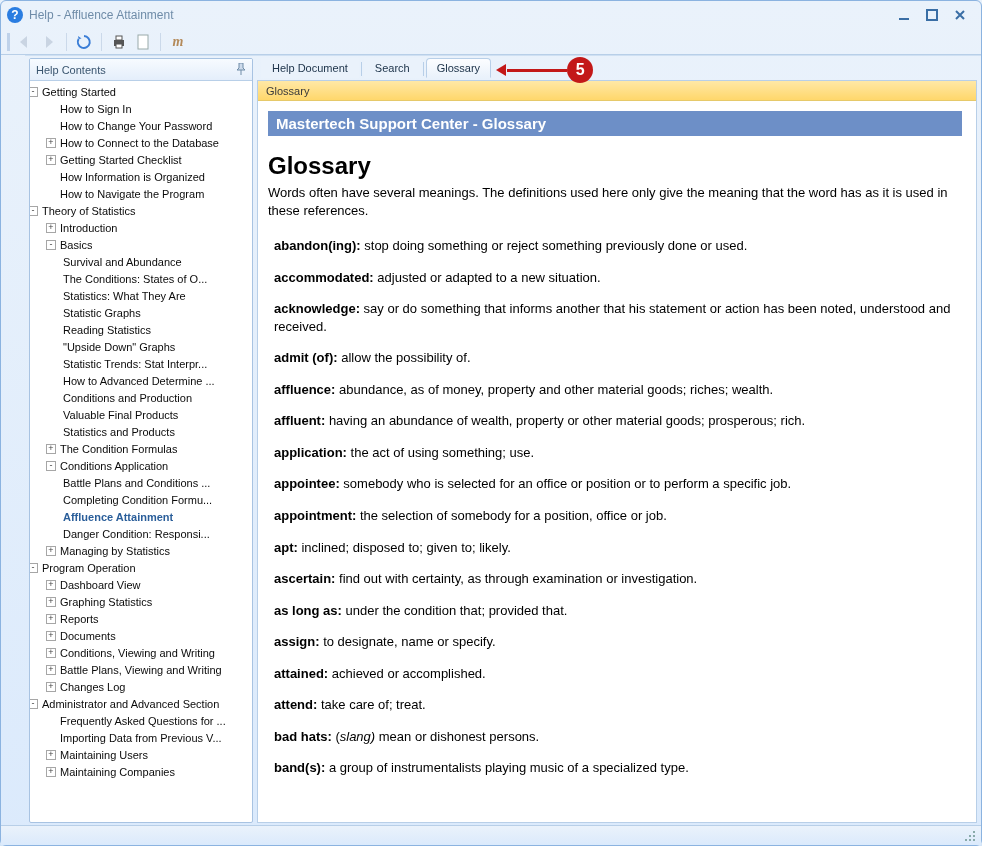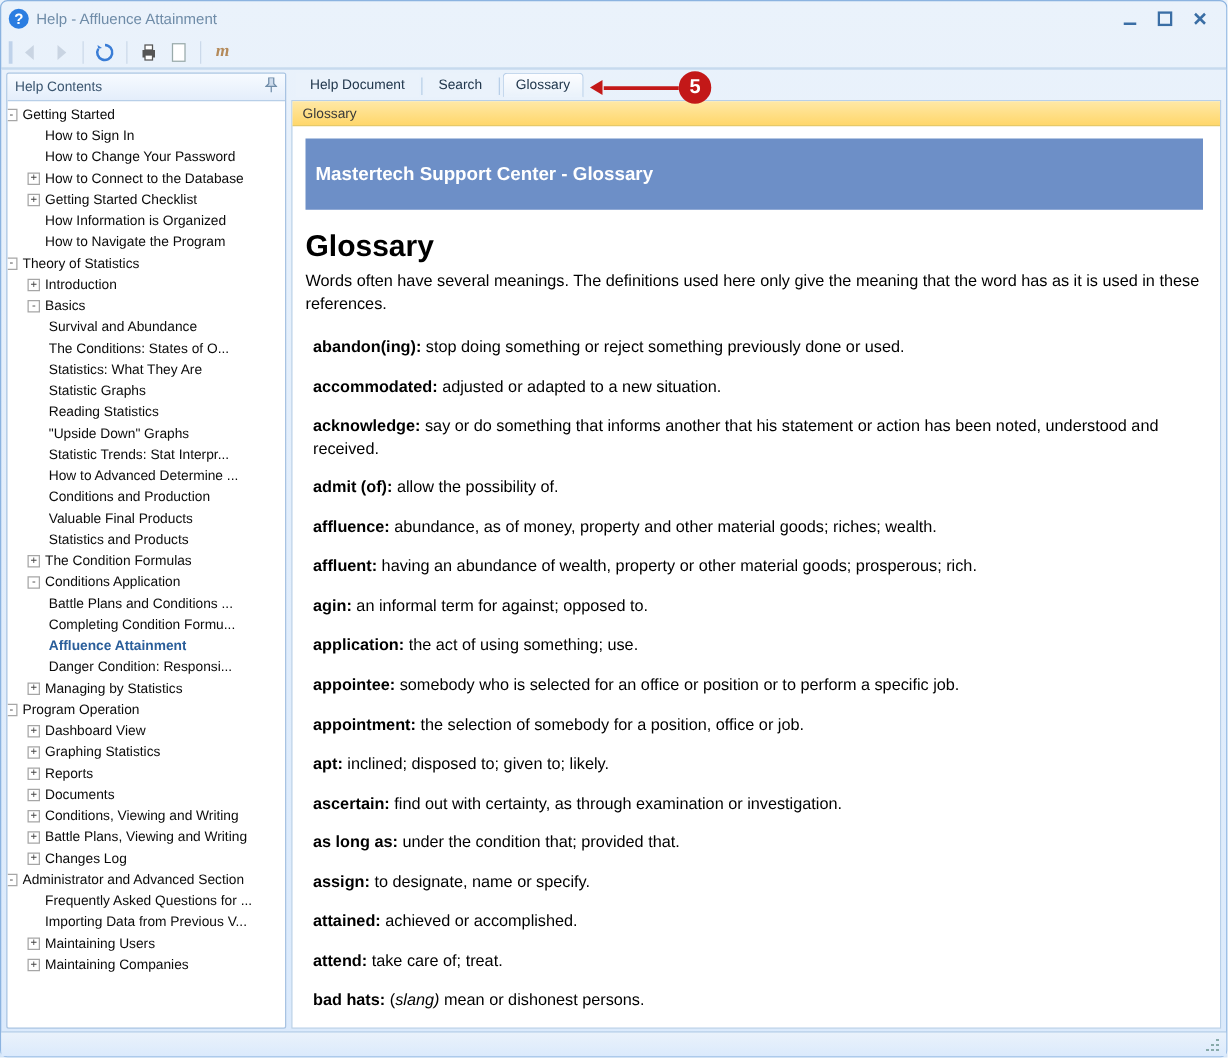--- a/index.html
+++ b/index.html
@@ -64,20 +64,21 @@
     color: #5b7aa0;
     cursor: pointer;
   }
   .tb-btn svg { display: block; }
 
   .workspace {
     flex: 1;
     display: flex;
     min-height: 0;
     border-top: 1px solid #cfe0f2;
+    margin-left: 24px;
   }
 
   
   .left-panel {
     width: 224px;
     background: #fff;
     border: 1px solid #a8c3e2;
     border-radius: 2px;
     margin: 2px 0 2px 4px;
     display: flex;
@@ -224,21 +225,21 @@
     padding: 10px 14px 30px 10px;
     font-family: Verdana, Geneva, sans-serif;
     font-size: 12px;
     color: #000;
   }
   .bluebar {
     background: #6d8fc7;
     color: #fff;
     font-size: 15px;
     font-weight: bold;
-    padding: 20px 8px;
+    padding: 4px 8px;
   }
   .doc-inner h1 {
     font-family: Verdana, Geneva, sans-serif;
     font-size: 24px;
     margin: 16px 0 4px 0;
     font-weight: 900;
   }
   .intro {
     font-size: 13px;
     margin-bottom: 18px;
@@ -514,21 +515,20 @@
             <div class="bluebar">Mastertech Support Center - Glossary</div>
             <h1>Glossary</h1>
             <div class="intro">Words often have several meanings. The definitions used here only give the meaning that the word has as it is used in these references.</div>
             <div id="defs">
                 <div class="def-row"><b>abandon(ing):</b><span> stop doing something or reject something previously done or used.</span></div>
                 <div class="def-row"><b>accommodated:</b><span> adjusted or adapted to a new situation.</span></div>
                 <div class="def-row"><b>acknowledge:</b><span> say or do something that informs another that his statement or action has been noted, understood and received.</span></div>
                 <div class="def-row"><b>admit (of):</b><span> allow the possibility of.</span></div>
                 <div class="def-row"><b>affluence:</b><span> abundance, as of money, property and other material goods; riches; wealth.</span></div>
                 <div class="def-row"><b>affluent:</b><span> having an abundance of wealth, property or other material goods; prosperous; rich.</span></div>
-                <div class="def-row"><b>agin:</b><span> an informal term for against; opposed to.</span></div>
                 <div class="def-row"><b>application:</b><span> the act of using something; use.</span></div>
                 <div class="def-row"><b>appointee:</b><span> somebody who is selected for an office or position or to perform a specific job.</span></div>
                 <div class="def-row"><b>appointment:</b><span> the selection of somebody for a position, office or job.</span></div>
                 <div class="def-row"><b>apt:</b><span> inclined; disposed to; given to; likely.</span></div>
                 <div class="def-row"><b>ascertain:</b><span> find out with certainty, as through examination or investigation.</span></div>
                 <div class="def-row"><b>as long as:</b><span> under the condition that; provided that.</span></div>
                 <div class="def-row"><b>assign:</b><span> to designate, name or specify.</span></div>
                 <div class="def-row"><b>attained:</b><span> achieved or accomplished.</span></div>
                 <div class="def-row"><b>attend:</b><span> take care of; treat.</span></div>
                 <div class="def-row"><b>bad hats:</b><span> (</span><i>slang)</i><span> mean or dishonest persons.</span></div>

